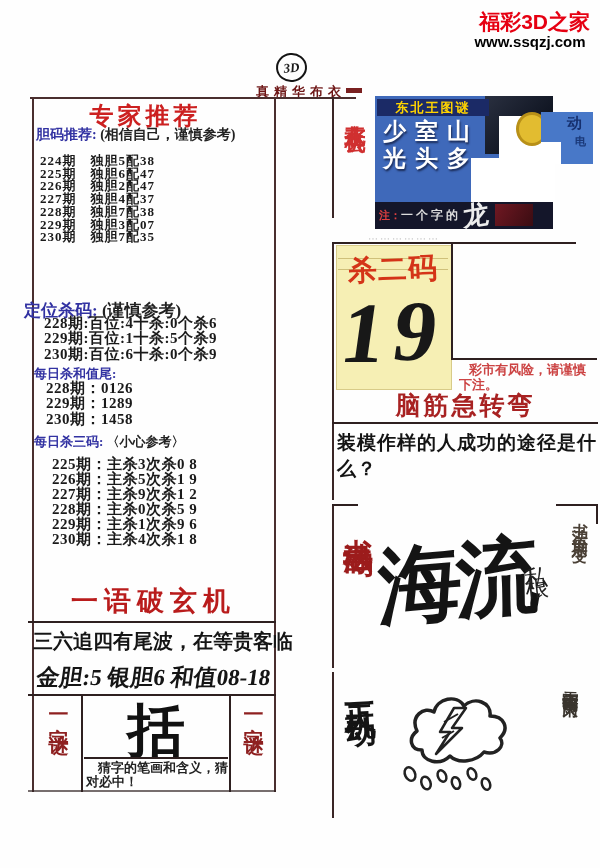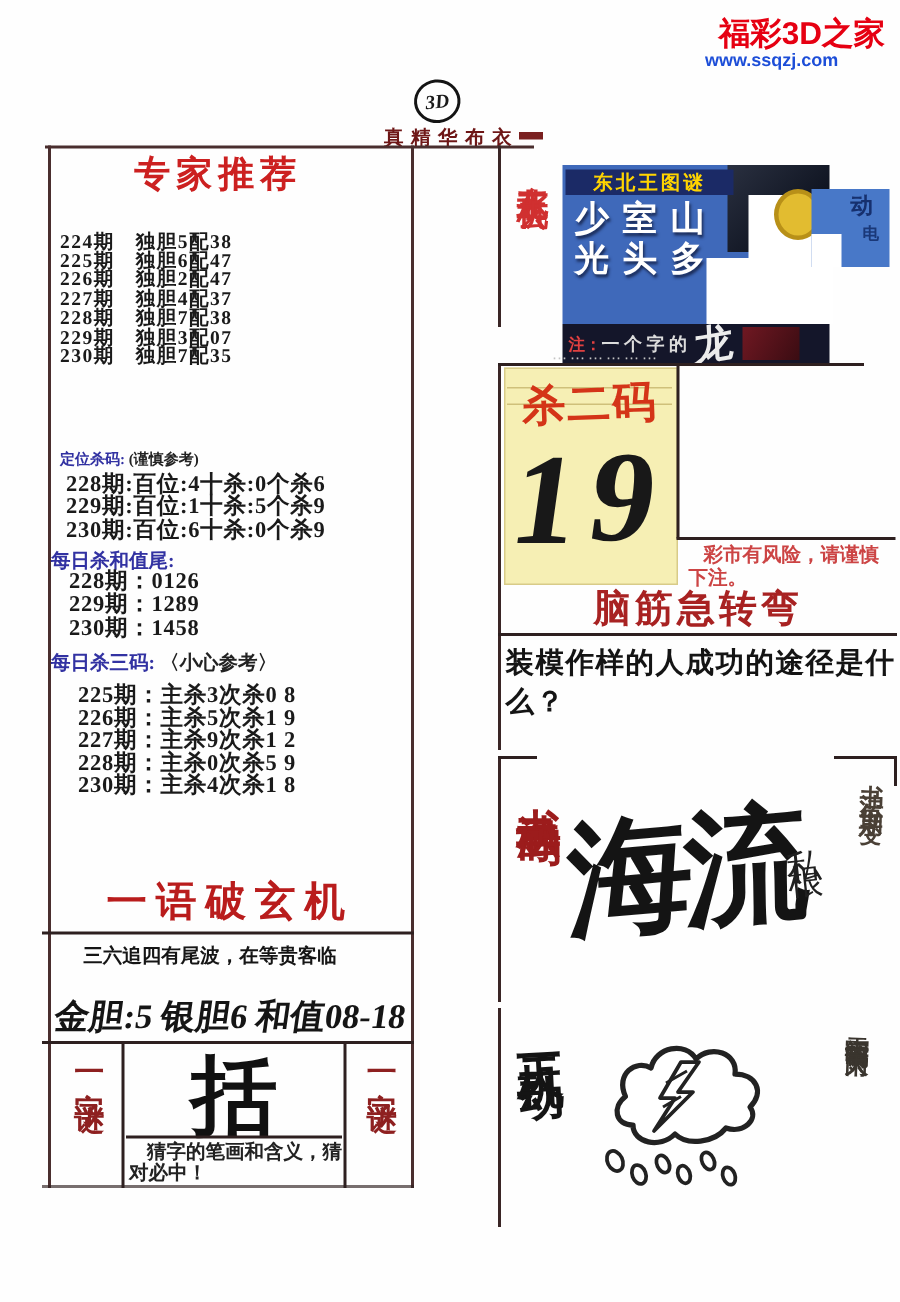--- a/index.html
+++ b/index.html
@@ -8,58 +8,62 @@
   .abs{position:absolute;}
   .hline,.vline{position:absolute;background:#4a2e2e;}
   .vtext{writing-mode:vertical-rl;text-orientation:upright;}
   .ctr{text-align:center;}
   .bold{font-weight:bold;}
   .sans{font-family:"Liberation Sans","DejaVu Sans",sans-serif;}
   .blue{color:#3232a2;}
   .darkred{color:#b91c1c;}
   .rows13 div{font-size:13px;line-height:12.7px;font-weight:bold;letter-spacing:1px;white-space:nowrap;}
   .rows15 div{font-size:15px;line-height:15.3px;font-weight:bold;letter-spacing:0.5px;white-space:nowrap;font-family:Liberation Serif, serif;}
-  .collage{position:absolute;left:375px;top:96px;width:180px;height:137px;margin-top:14px;}
+  .collage{position:absolute;left:375px;top:96px;width:180px;height:137px;}
   .collage .layer{position:absolute;}
 </style>
 </head>
 <body>
 
 <div id="page">
 
   <div class="abs sans bold" style="right:10px;top:8px;font-size:21px;color:#e60012;">福彩3D之家</div>
-  <div class="abs sans bold" style="right:10px;top:33px;font-size:12px;color:#1d4ed8;text-align:left;width:120px;">www.ssqzj.com</div>
+  <div class="abs sans bold" style="right:10px;top:33px;font-size:15px;color:#000000;text-align:center;width:120px;">www.ssqzj.com</div>
 
   <div class="abs" style="left:276px;top:53px;width:27px;height:25px;border:2.5px solid #141414;border-radius:50%;
        display:flex;align-items:center;justify-content:center;font-weight:bold;font-style:italic;font-size:13px;transform:rotate(-6deg);">
     <span>3D</span>
   </div>
   <div class="abs ctr bold" style="left:245px;top:83px;width:112px;font-size:13px;color:#6e1616;letter-spacing:5px;">真精华布衣</div>
   <div class="abs" style="left:346px;top:88px;width:16px;height:5px;background:#7a2020;"></div>
 
   <div class="hline" style="left:30px;top:97px;width:326px;height:2px;"></div>
   <div class="vline" style="left:32px;top:97px;width:2px;height:695px;"></div>
   <div class="vline" style="left:274px;top:97px;width:2px;height:695px;"></div>
   <div class="vline" style="left:332px;top:97px;width:2px;height:121px;background:#3a2626;"></div>
   <div class="vline" style="left:332px;top:243px;width:2px;height:257px;background:#3a2626;"></div>
   <div class="vline" style="left:332px;top:505px;width:2px;height:163px;background:#3a2626;"></div>
   <div class="vline" style="left:332px;top:672px;width:2px;height:146px;background:#3a2626;"></div>
 
   <div class="abs ctr bold" style="left:33px;top:100px;width:225px;font-size:24px;color:#cc2020;letter-spacing:4px;">专家推荐</div>
+  <div class="abs" style="left:36px;top:126px;font-size:14px;white-space:nowrap;">
+    <span class="bold blue">胆码推荐:</span>
+    <span class="bold" style="color:#222;">(相信自己，谨慎参考)</span>
+  </div>
   <div class="abs rows13" style="left:40px;top:155px;">
     <div>224期　独胆5配38</div>
     <div>225期　独胆6配47</div>
     <div>226期　独胆2配47</div>
     <div>227期　独胆4配37</div>
     <div>228期　独胆7配38</div>
     <div>229期　独胆3配07</div>
     <div>230期　独胆7配35</div>
   </div>
 
-  <div class="abs" style="left:40px;top:299px;font-size:10px;white-space:nowrap;">
+  <div class="abs" style="left:24px;top:299px;font-size:17px;white-space:nowrap;">
     <span class="bold blue">定位杀码:</span>
     <span class="bold" style="color:#222;">(谨慎参考)</span>
   </div>
   <div class="abs rows15" style="left:44px;top:316px;">
     <div>228期:百位:4十杀:0个杀6</div>
     <div>229期:百位:1十杀:5个杀9</div>
     <div>230期:百位:6十杀:0个杀9</div>
   </div>
 
   <div class="abs bold blue" style="left:34px;top:365px;font-size:13px;">每日杀和值尾:</div>
@@ -71,26 +75,27 @@
 
   <div class="abs" style="left:34px;top:433px;font-size:13px;white-space:nowrap;">
     <span class="bold blue">每日杀三码:</span>
     <span class="bold" style="color:#222;">〈小心参考〉</span>
   </div>
   <div class="abs rows15" style="left:52px;top:457px;">
     <div style="line-height:14.9px">225期：主杀3次杀0 8</div>
     <div style="line-height:14.9px">226期：主杀5次杀1 9</div>
     <div style="line-height:14.9px">227期：主杀9次杀1 2</div>
     <div style="line-height:14.9px">228期：主杀0次杀5 9</div>
+    <div style="line-height:14.9px">229期：主杀1次杀9 6</div>
     <div style="line-height:14.9px">230期：主杀4次杀1 8</div>
   </div>
 
   <div class="abs ctr bold darkred" style="left:33px;top:583px;width:241px;font-size:27px;letter-spacing:6px;">一语破玄机</div>
   <div class="hline" style="left:28px;top:621px;width:248px;height:2px;background:#2e2020;"></div>
-  <div class="abs ctr bold" style="left:33px;top:628px;width:214px;font-size:13px;color:#151515;white-space:nowrap;">三六追四有尾波，在等贵客临</div>
+  <div class="abs ctr bold" style="left:33px;top:628px;width:214px;font-size:20px;color:#151515;white-space:nowrap;">三六追四有尾波，在等贵客临</div>
   <div class="abs ctr bold" style="left:33px;top:662px;width:241px;font-size:23px;color:#151515;transform:skewX(-8deg);white-space:nowrap;">金胆:5 银胆6 和值08-18</div>
 
   <div class="hline" style="left:28px;top:694px;width:248px;height:2px;background:#2e2020;"></div>
   <div class="vline" style="left:81px;top:694px;width:2px;height:98px;background:#2e2020;"></div>
   <div class="vline" style="left:229px;top:694px;width:2px;height:98px;background:#2e2020;"></div>
   <div class="hline" style="left:28px;top:790px;width:248px;height:2px;background:#2e2020;opacity:.65;"></div>
   <div class="abs vtext bold" style="left:46px;top:704px;height:85px;font-size:20px;color:#8e2020;letter-spacing:8px;">一字谜</div>
   <div class="abs vtext bold" style="left:241px;top:704px;height:85px;font-size:20px;color:#8e2020;letter-spacing:8px;">一字谜</div>
   <div class="abs ctr bold" style="left:83px;top:692px;width:146px;font-size:58px;color:#111;">括</div>
   <div class="hline" style="left:84px;top:757px;width:144px;height:2px;background:#2e2020;"></div>

